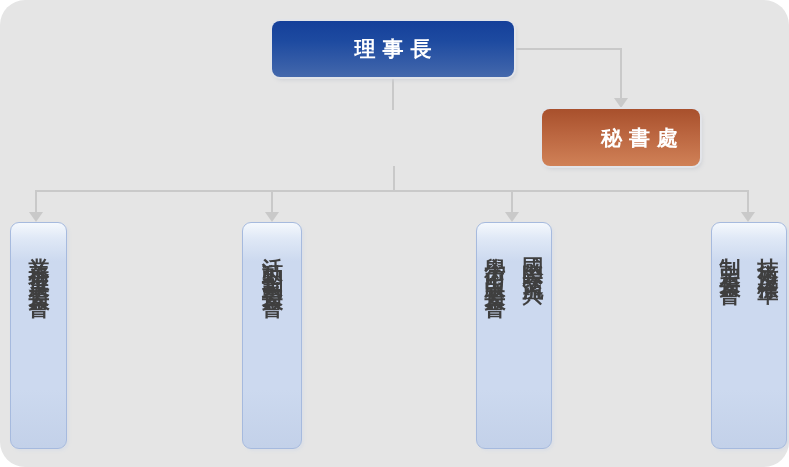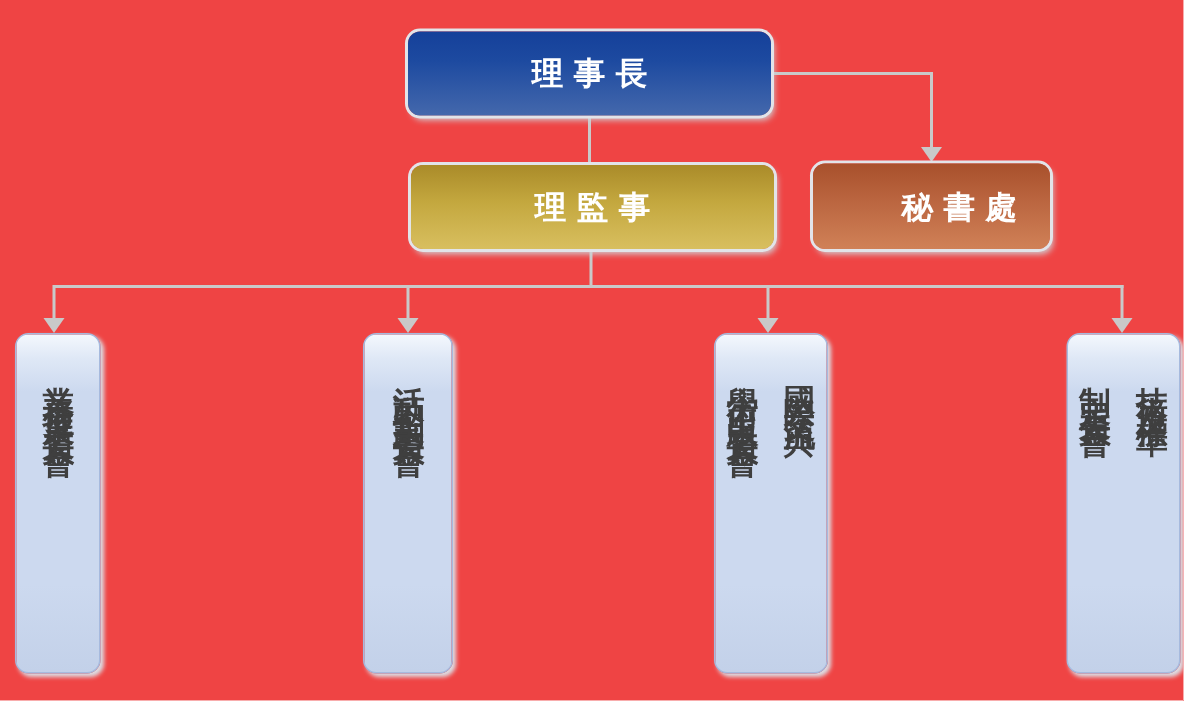--- a/index.html
+++ b/index.html
@@ -6,21 +6,21 @@
     --chairman-top:#15409a; --chairman-bottom:#4468ac;
     --board-top:#aa8b29;    --board-bottom:#d8bf5f;
     --secretariat-top:#a8502c; --secretariat-bottom:#d08157;
     --committee-fill:#ccd9ef; --committee-border:#a6bade;
     --node-text:#ffffff; --committee-text:#3f3f3f;
     --connector:#c9c9c9;
   }
   *{margin:0;padding:0;box-sizing:border-box;}
   html,body{background:#ffffff;}
   body{font-family:"DejaVu Sans","Liberation Sans",sans-serif;}
-  .canvas{position:relative;width:789px;height:467px;background:#ef4444;overflow:hidden;}
+  .canvas{position:relative;width:789px;height:467px;background:#e5e5e5;overflow:hidden;border-radius:25px;}
 
   
   .line{position:absolute;background:var(--connector);}
   .arrow-down{position:absolute;width:0;height:0;
     border-left:7px solid transparent;border-right:7px solid transparent;
     border-top:10px solid var(--connector);}
 
   
   .node{position:absolute;display:flex;align-items:center;justify-content:center;
     border-radius:8px;color:var(--node-text);font-size:21px;font-weight:600;
@@ -71,23 +71,20 @@
   <div class="line" style="left:511px;top:190px;width:2px;height:23px;"></div>
   <div class="arrow-down" style="left:505px;top:212px;"></div>
 
   <div class="line" style="left:747px;top:190px;width:2px;height:23px;"></div>
   <div class="arrow-down" style="left:741px;top:212px;"></div>
 
   <div class="node node-chairman">
     <span>理事長</span>
   </div>
 
-  <div class="node node-board">
-    <span>理監事</span>
-  </div>
 
   <div class="node node-secretariat">
     <span>秘書處</span>
   </div>
 
   <div class="committee committee-1">
     <span class="vtext">業務推展委員會</span>
   </div>
 
   <div class="committee committee-2">

